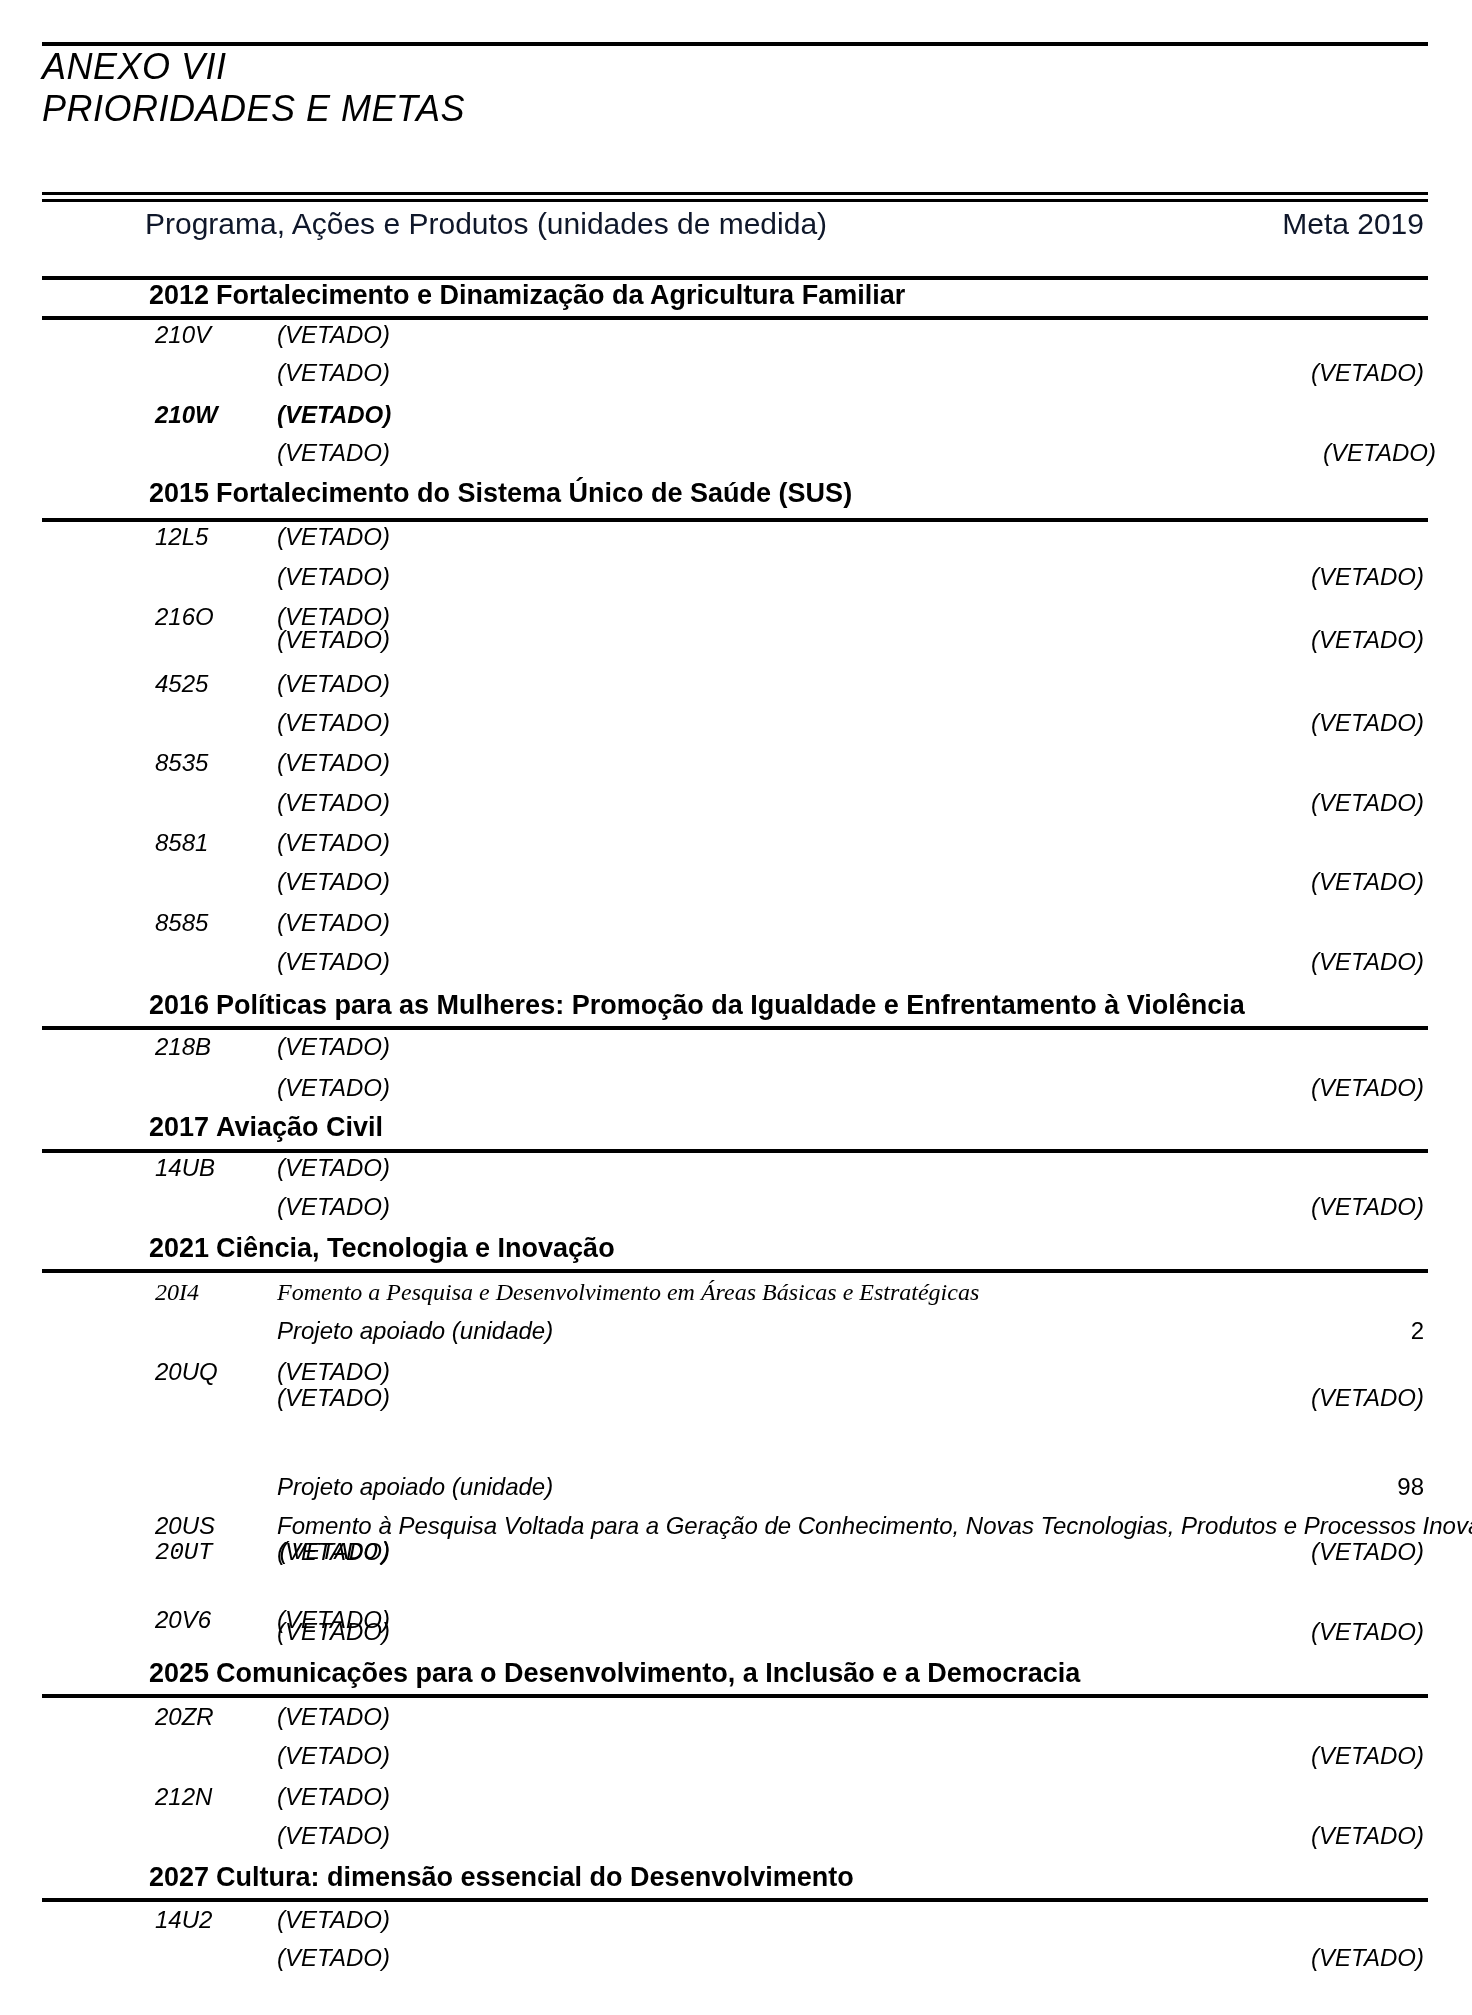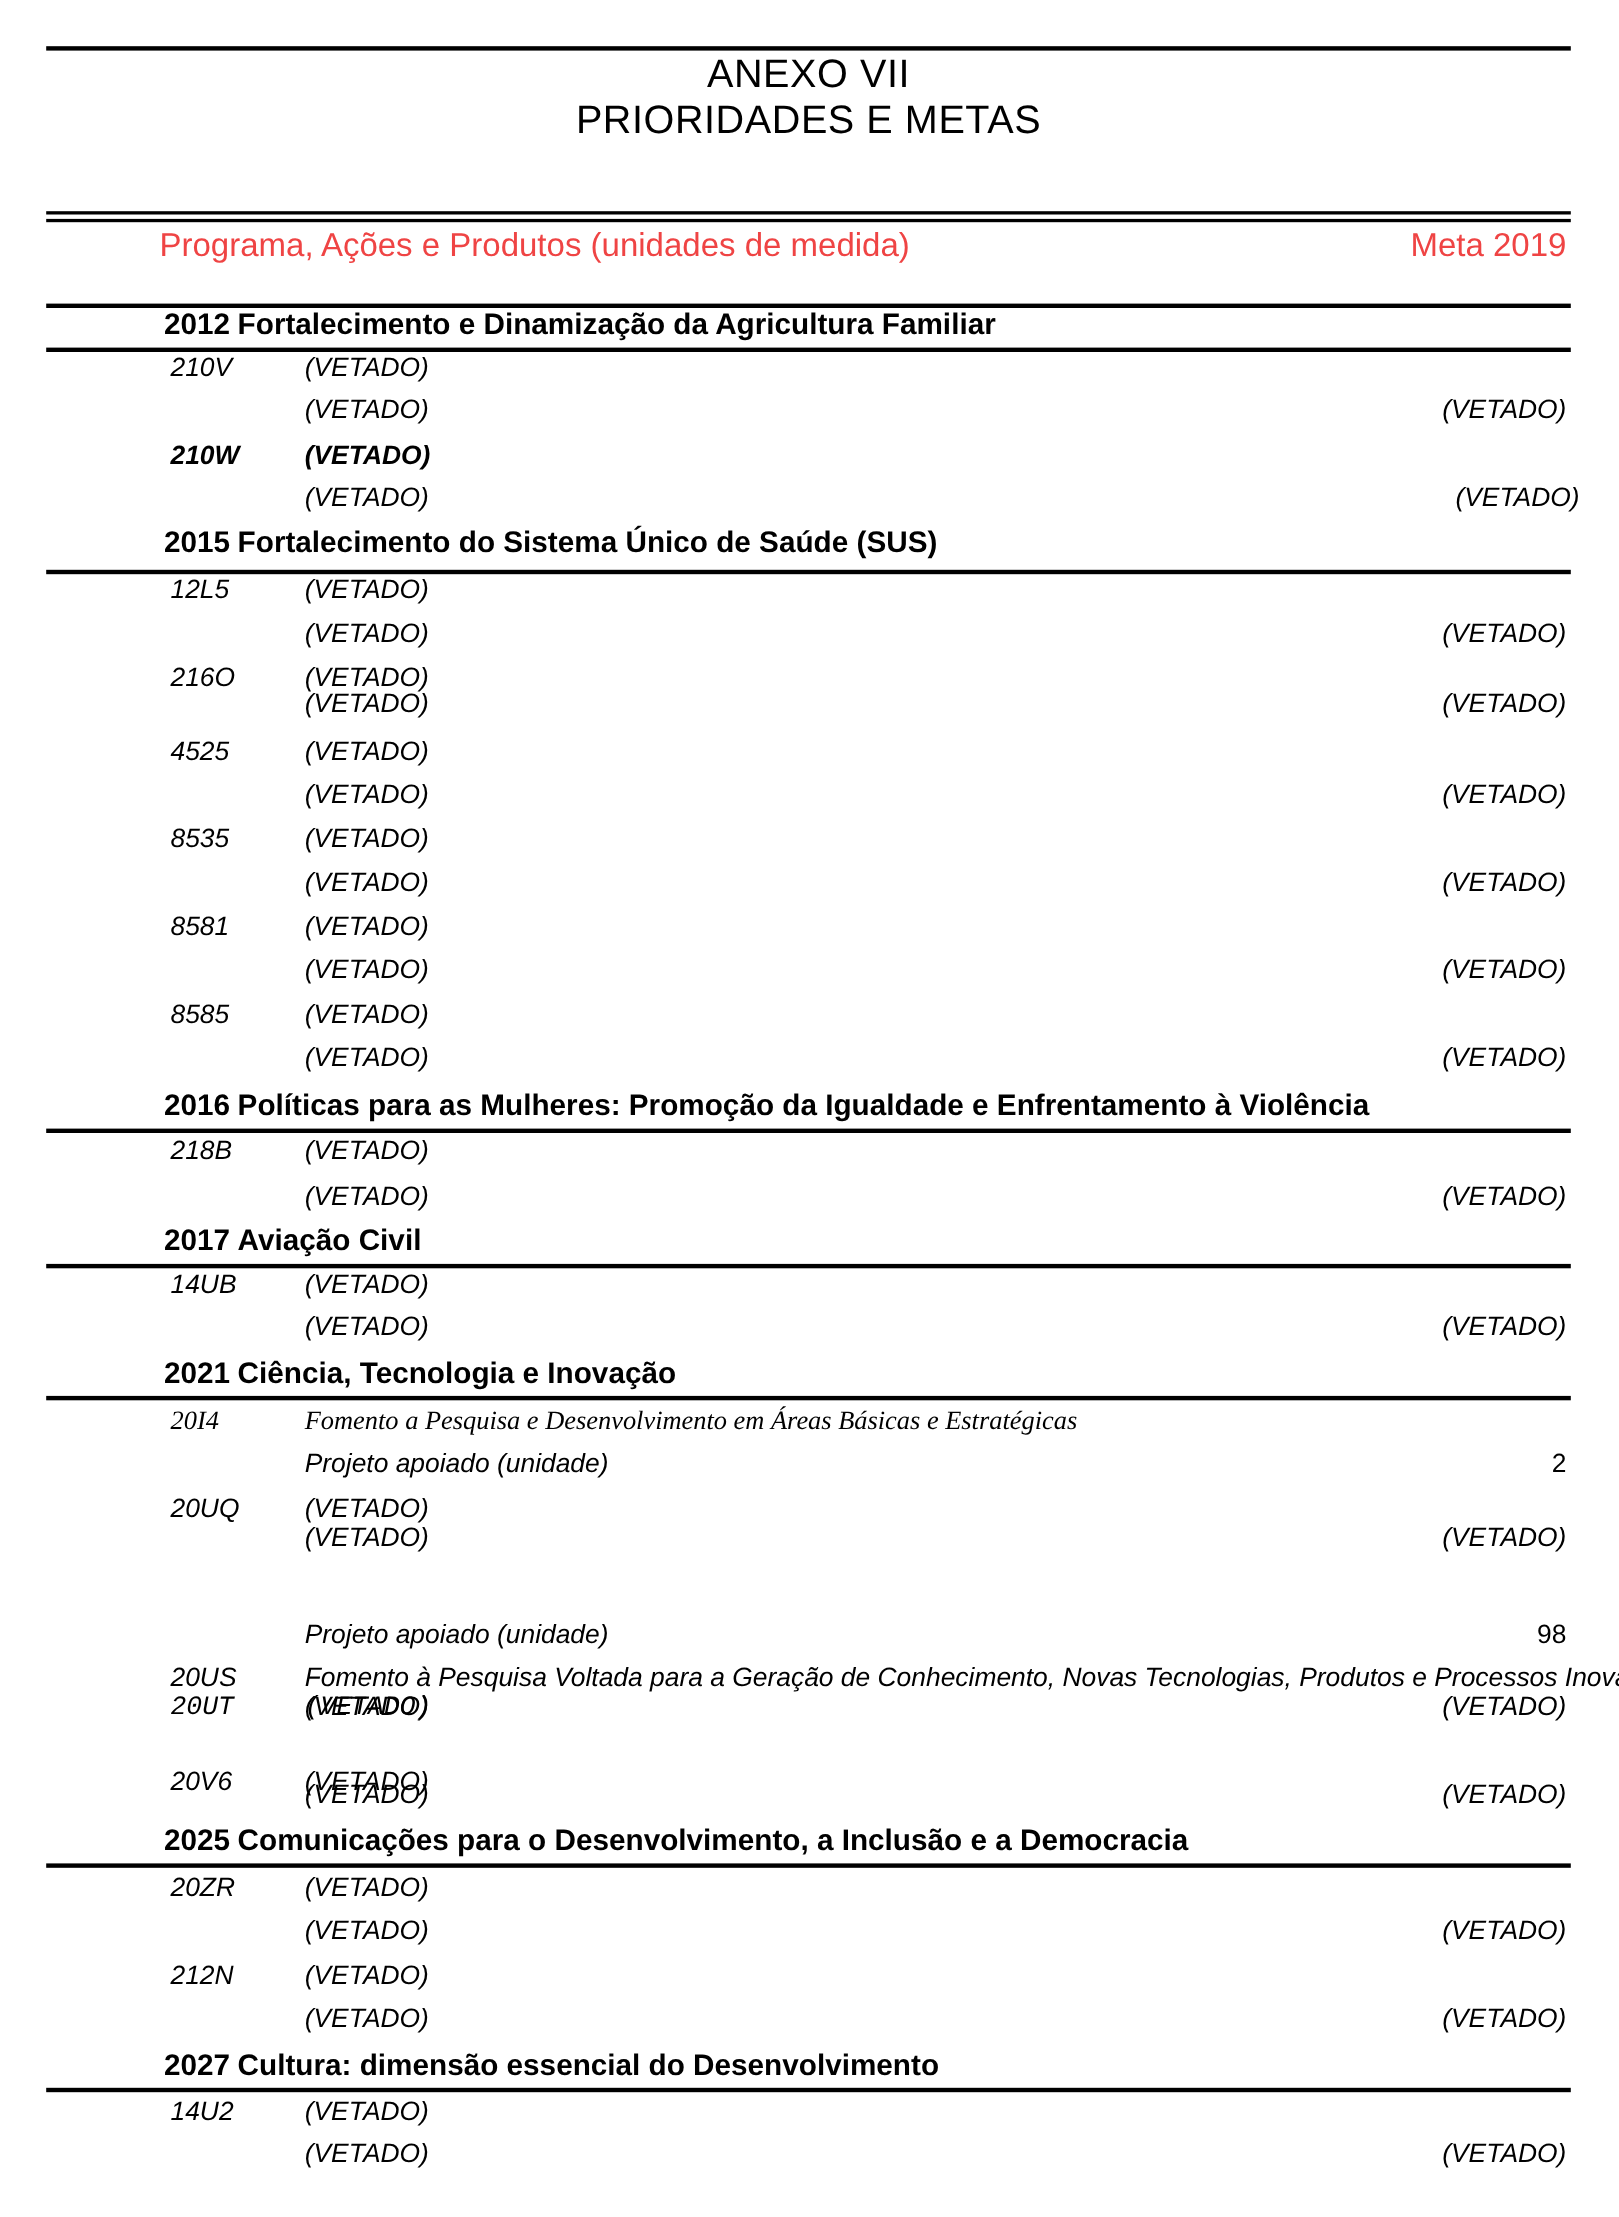--- a/index.html
+++ b/index.html
@@ -16,35 +16,36 @@
     position:absolute;
     left:42px;
     width:1386px;
     background:#000000;
   }
   .doc-title{
     position:absolute;
     top:46px;
     left:42px;
     width:1386px;
-    text-align:center;
+    text-align:left;
     font-size:36px;
     line-height:42px;
     font-weight:400;
     letter-spacing:0.5px;
+    font-style:italic;
   }
   .col-header{
     position:absolute;
     top:202px;
     left:0;
     width:1472px;
     height:44px;
     line-height:44px;
     font-size:30px;
-    color:#ef4444;
+    color:#0f172a;
   }
   .col-header .left{position:absolute;left:145px;}
   .col-header .right{position:absolute;right:48px;}
   .r{
     position:absolute;
     left:0;
     width:1472px;
     height:30px;
     line-height:30px;
     font-size:24px;

